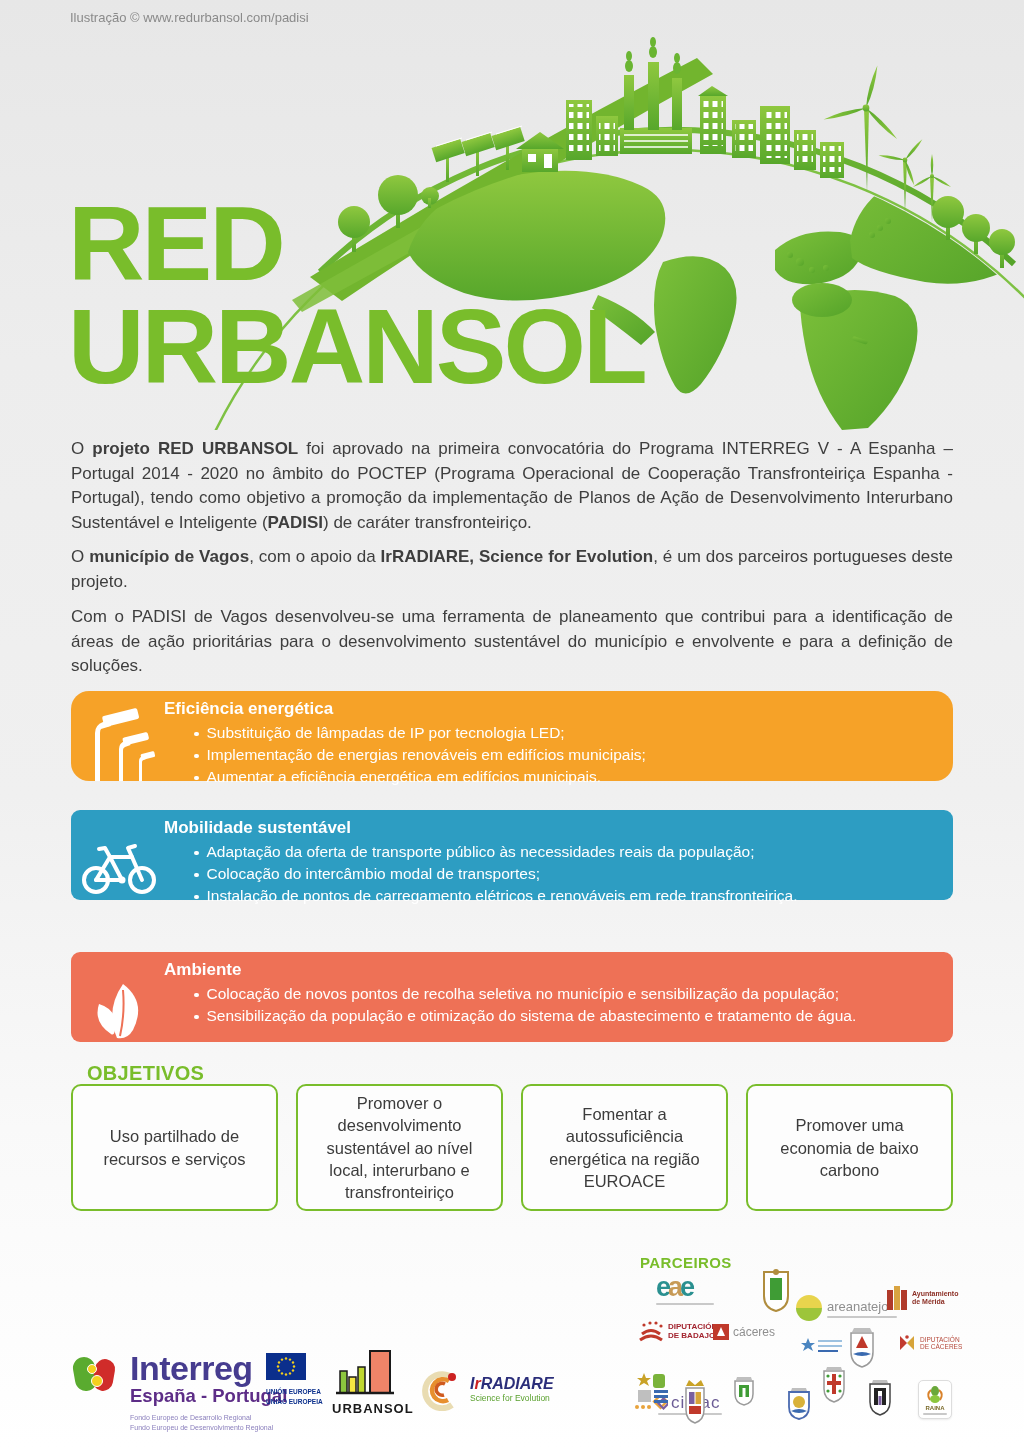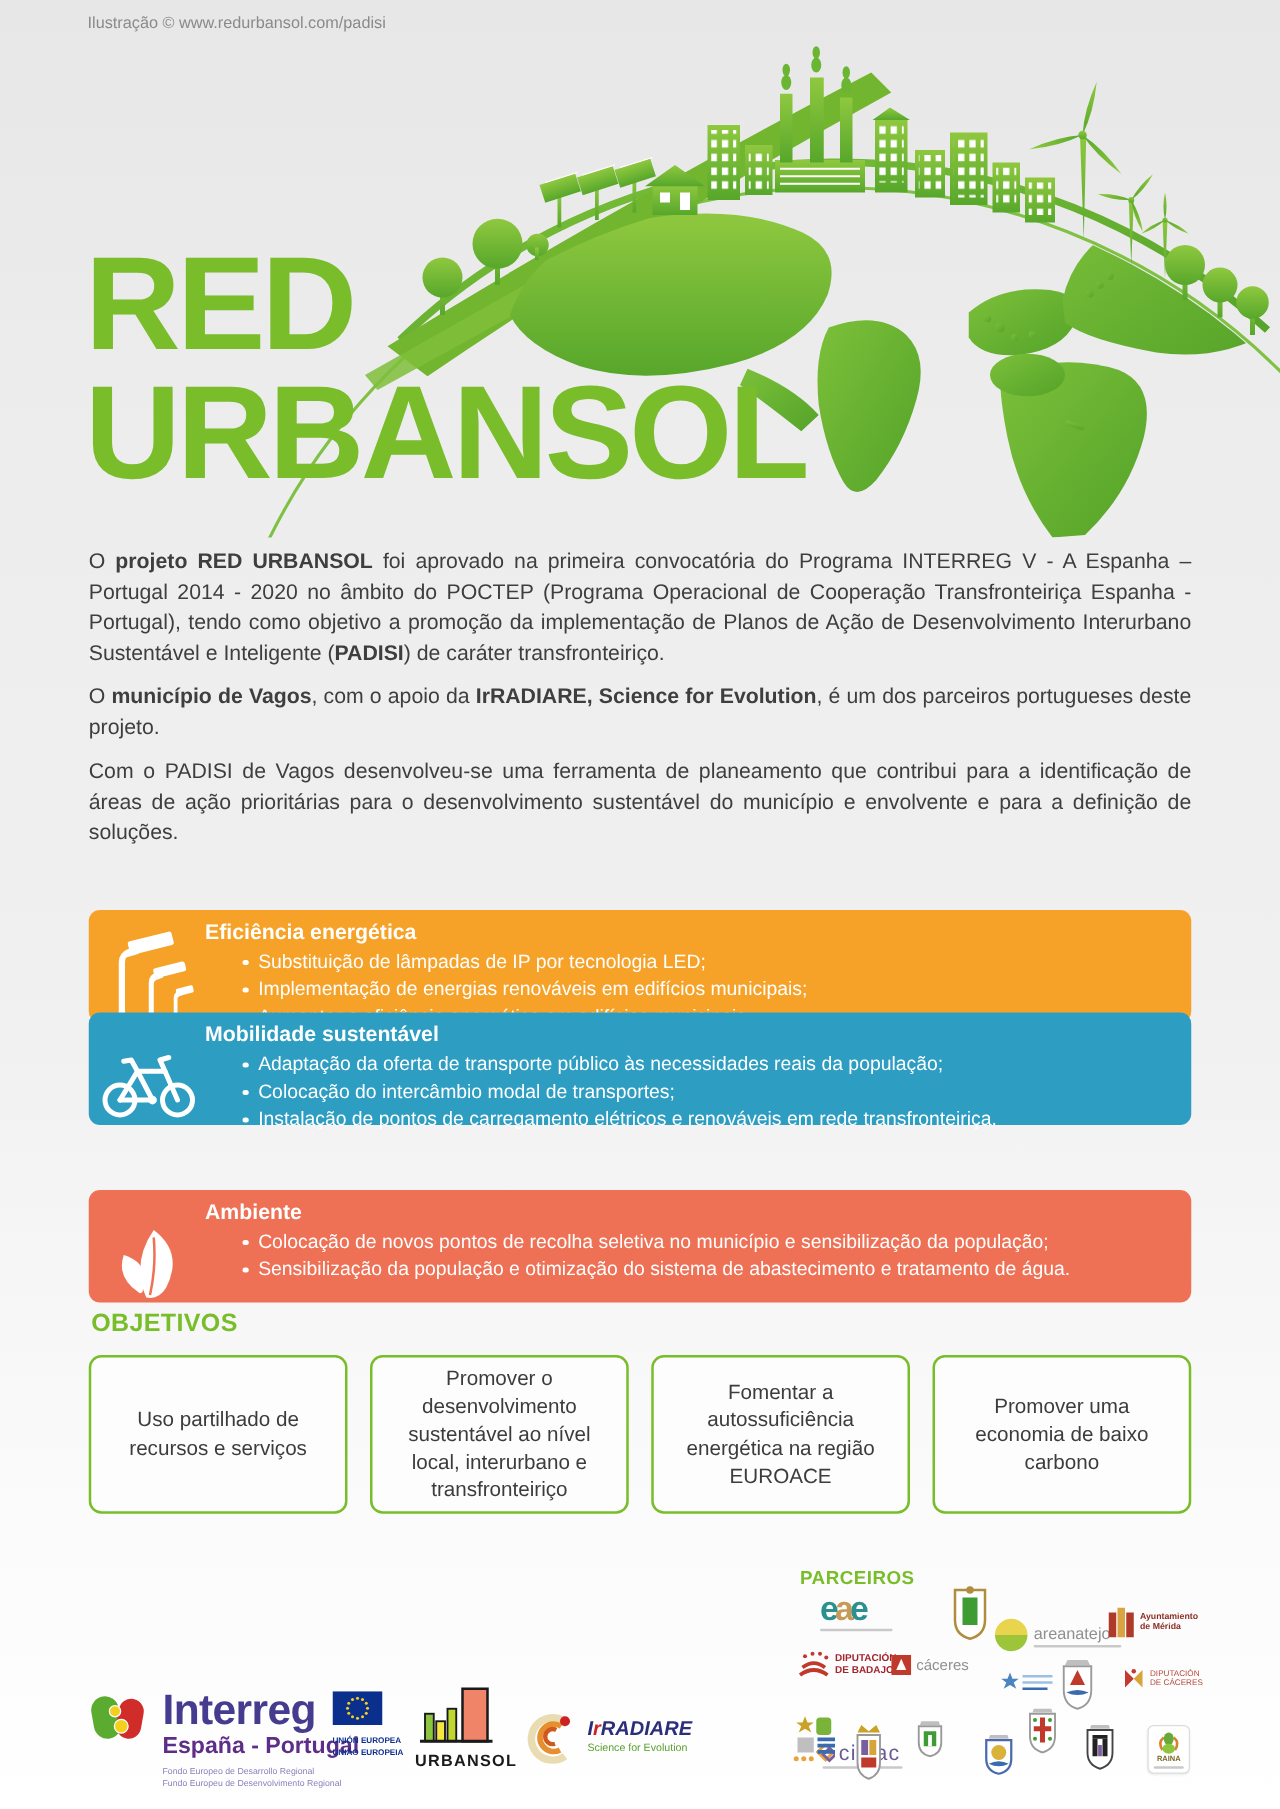--- a/index.html
+++ b/index.html
@@ -8,31 +8,31 @@
     background:linear-gradient(180deg,#e7e7e7 0%,#ededed 25%,#f0f0f0 55%,#f9f9f9 78%,#ffffff 100%);}
   .credit{position:absolute;left:70px;top:10px;font-size:13px;color:#8a8a8a;}
   .illo{position:absolute;left:0;top:0;width:1024px;height:430px;}
   .title{position:absolute;left:68px;top:192px;margin:0;font-size:106px;line-height:.97;
     font-weight:bold;letter-spacing:-3px;color:#79bd2b;z-index:3;}
   .para{position:absolute;left:71px;width:882px;font-size:17px;line-height:1.45;color:#3e3e3e;
     text-align:justify;margin:0;z-index:3;}
   .para .b{font-weight:bold;}
   #p1{top:437px;} #p2{top:545px;} #p3{top:605px;}
   .action-box{position:absolute;left:71px;width:882px;height:90px;border-radius:9px;color:#fff;box-sizing:border-box;padding:8px 14px 8px 93px;}
-  #box-energy{top:728px;background:#f6a228;}
+  #box-energy{top:691px;background:#f6a228;border-radius:18px;}
   #box-mobility{top:810px;background:#2d9dc2;}
   #box-environment{top:952px;background:#ee7156;}
   .ab-title{font-size:17px;font-weight:bold;margin:0 0 3px 0;}
   .ab-list{list-style:none;margin:0;padding:0 0 0 30px;font-size:15.5px;line-height:1.42;}
   .ab-list li::before{content:"";display:inline-block;width:4.5px;height:4.5px;border-radius:50%;
     background:#fff;margin-right:8px;vertical-align:2px;}
   .ab-icon{position:absolute;bottom:0;left:8px;}
   #box-mobility .ab-icon{bottom:5px;left:10px;}
   #box-environment .ab-icon{bottom:2px;left:16px;}
-  .objectives-heading{position:absolute;left:71px;top:1046px;margin:2px;font-size:20px;font-weight:bold;
+  .objectives-heading{position:absolute;left:71px;top:1046px;margin:16px;font-size:20px;font-weight:bold;
     color:#79bd2b;letter-spacing:.3px;z-index:3;}
   .cards{position:absolute;left:71px;top:1084px;width:882px;display:flex;gap:18px;}
   .card{flex:1;min-height:108px;border:2px solid #79bd2b;border-radius:10px;background:#fdfdfd;
     display:flex;align-items:center;justify-content:center;text-align:center;
     font-size:16.5px;line-height:1.35;color:#3c3c3c;padding:6px 12px;box-sizing:border-box;}
   .partners{position:absolute;left:628px;top:1248px;width:396px;height:199px;z-index:3;}
   .partners .ph{position:absolute;left:12px;top:6px;margin:0;font-size:15px;font-weight:bold;color:#79bd2b;letter-spacing:.4px;}
   .plogo{position:absolute;display:flex;align-items:center;gap:4px;}
   .plogo .cap{font-size:12px;color:#8f8f8f;}
   .tinytxt{font-size:7px;line-height:1.15;font-weight:bold;}

